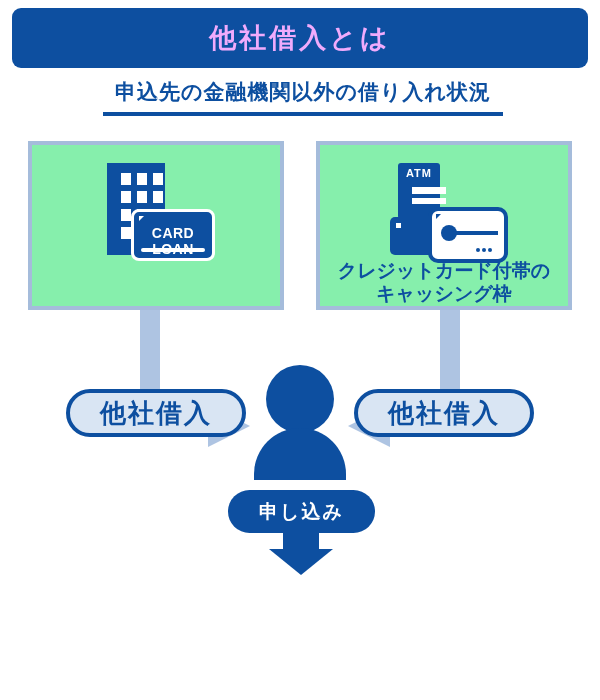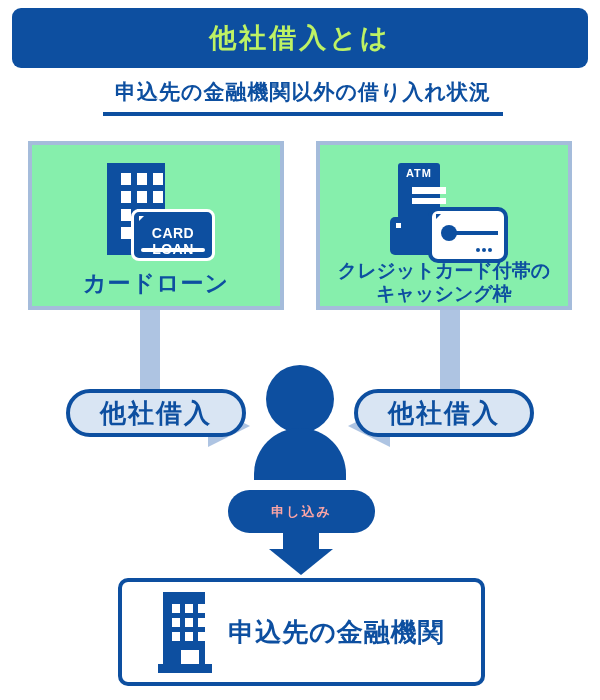--- a/index.html
+++ b/index.html
@@ -12,21 +12,21 @@
   #canvas{
     position:relative;width:600px;height:700px;background:#fff;overflow:hidden;
     font-family:"Liberation Sans","DejaVu Sans",sans-serif;
   }
   .abs{position:absolute;box-sizing:border-box;}
   
   .header{
     left:12px;top:8px;width:576px;height:60px;background:var(--primary);
     border-radius:9px;display:flex;align-items:center;justify-content:center;
   }
-  .header-title{color:#bef264;font-size:27px;font-weight:bold;letter-spacing:3px;}
+  .header-title{color:#f0abfc;font-size:27px;font-weight:bold;letter-spacing:3px;}
   
   .subtitle-wrap{left:0;top:78px;width:600px;text-align:center;padding-left:6px;}
   .subtitle{
     display:inline-block;color:var(--primary);font-size:21px;font-weight:bold;
     letter-spacing:1px;border-bottom:4px solid var(--primary);padding:0 12px 6px;
   }
   
   .src-box{
     width:256px;height:169px;top:141px;background:#86efac;
     border:4px solid var(--light-border);display:flex;flex-direction:column;align-items:center;
@@ -82,21 +82,21 @@
     color:var(--primary);font-size:26px;font-weight:bold;letter-spacing:2px;margin-top:39px;
   }
   .badge.left{left:66px;}
   .badge.right{left:354px;}
   
   .person-head{left:266px;top:365px;width:68px;height:68px;border-radius:50%;background:var(--primary);}
   .person-body{left:254px;top:428px;width:92px;height:52px;border-radius:46px 46px 0 0;background:var(--primary);}
   
   .apply-pill{
     left:228px;top:490px;width:147px;height:43px;background:var(--primary);border-radius:22px;
-    display:flex;align-items:center;justify-content:center;color:#fca5a5;font-size:13px;font-weight:bold;letter-spacing:2px;
+    display:flex;align-items:center;justify-content:center;color:#ffffff;font-size:19px;font-weight:bold;letter-spacing:2px;
   }
   .down-stem{left:283px;top:531px;width:36px;height:18px;background:var(--primary);}
   .down-head{left:269px;top:549px;width:0;height:0;
     border-left:32px solid transparent;border-right:32px solid transparent;border-top:26px solid var(--primary);}
   
   .dest-box{
     left:118px;top:578px;width:367px;height:108px;background:#fff;
     border:4px solid var(--primary);border-radius:10px;
     display:flex;align-items:center;justify-content:center;gap:16px;
   }
@@ -139,21 +139,20 @@
             <i></i>
             <i></i>
         </div>
       </div>
       <div class="loan-card">
         <div class="notch-w"></div>
         <div class="loan-card-text">CARD LOAN</div>
         <div class="loan-card-bar"></div>
       </div>
     </div>
-    <div class="src-label">カードローン</div>
   </div>
 
   <div class="abs src-box right">
     <div class="icon-atm">
       <div class="atm-tower">
         <div class="atm-text">ATM</div>
         <div class="atm-stripe1"></div>
         <div class="atm-stripe2"></div>
       </div>
       <div class="atm-body"></div>
@@ -187,34 +186,14 @@
 
   <div class="abs person-head"></div>
   <div class="abs person-body"></div>
 
   <div class="abs apply-pill">
     <span>申し込み</span>
   </div>
   <div class="abs down-stem"></div>
   <div class="abs down-head"></div>
 
-  <div class="abs dest-box">
-    <div class="icon-bank">
-      <div class="bank-tower">
-        <div class="bank-windows">
-          <i></i>
-            <i></i>
-            <i></i>
-            <i></i>
-            <i></i>
-            <i></i>
-            <i></i>
-            <i></i>
-            <i></i>
-        </div>
-        <div class="bank-door"></div>
-      </div>
-      <div class="bank-base"></div>
-    </div>
-    <div class="dest-label">申込先の金融機関</div>
-  </div>
 
 </div>
 
 </body></html>

